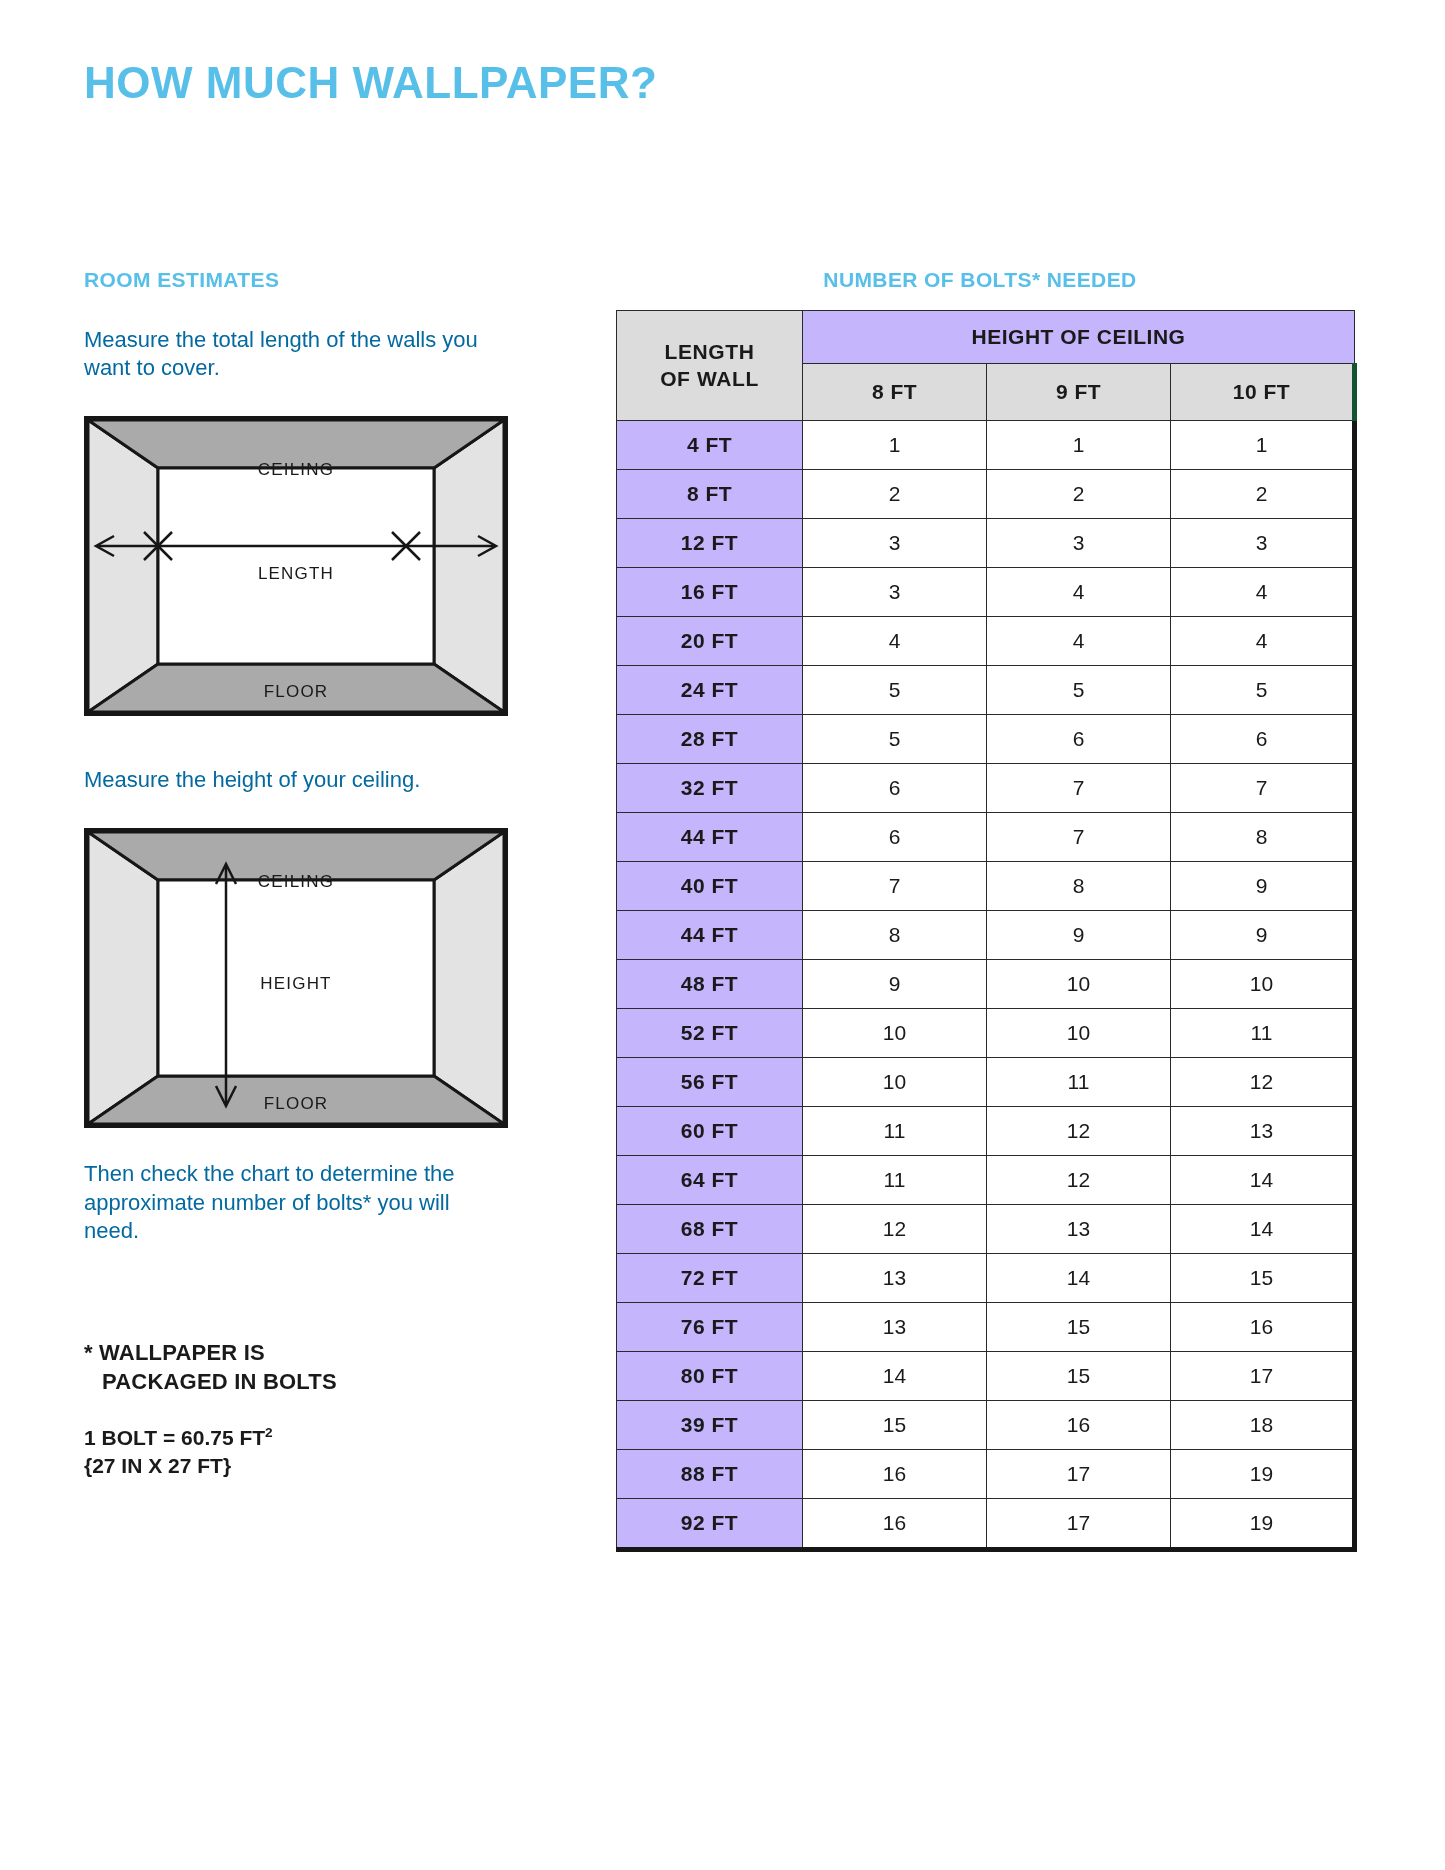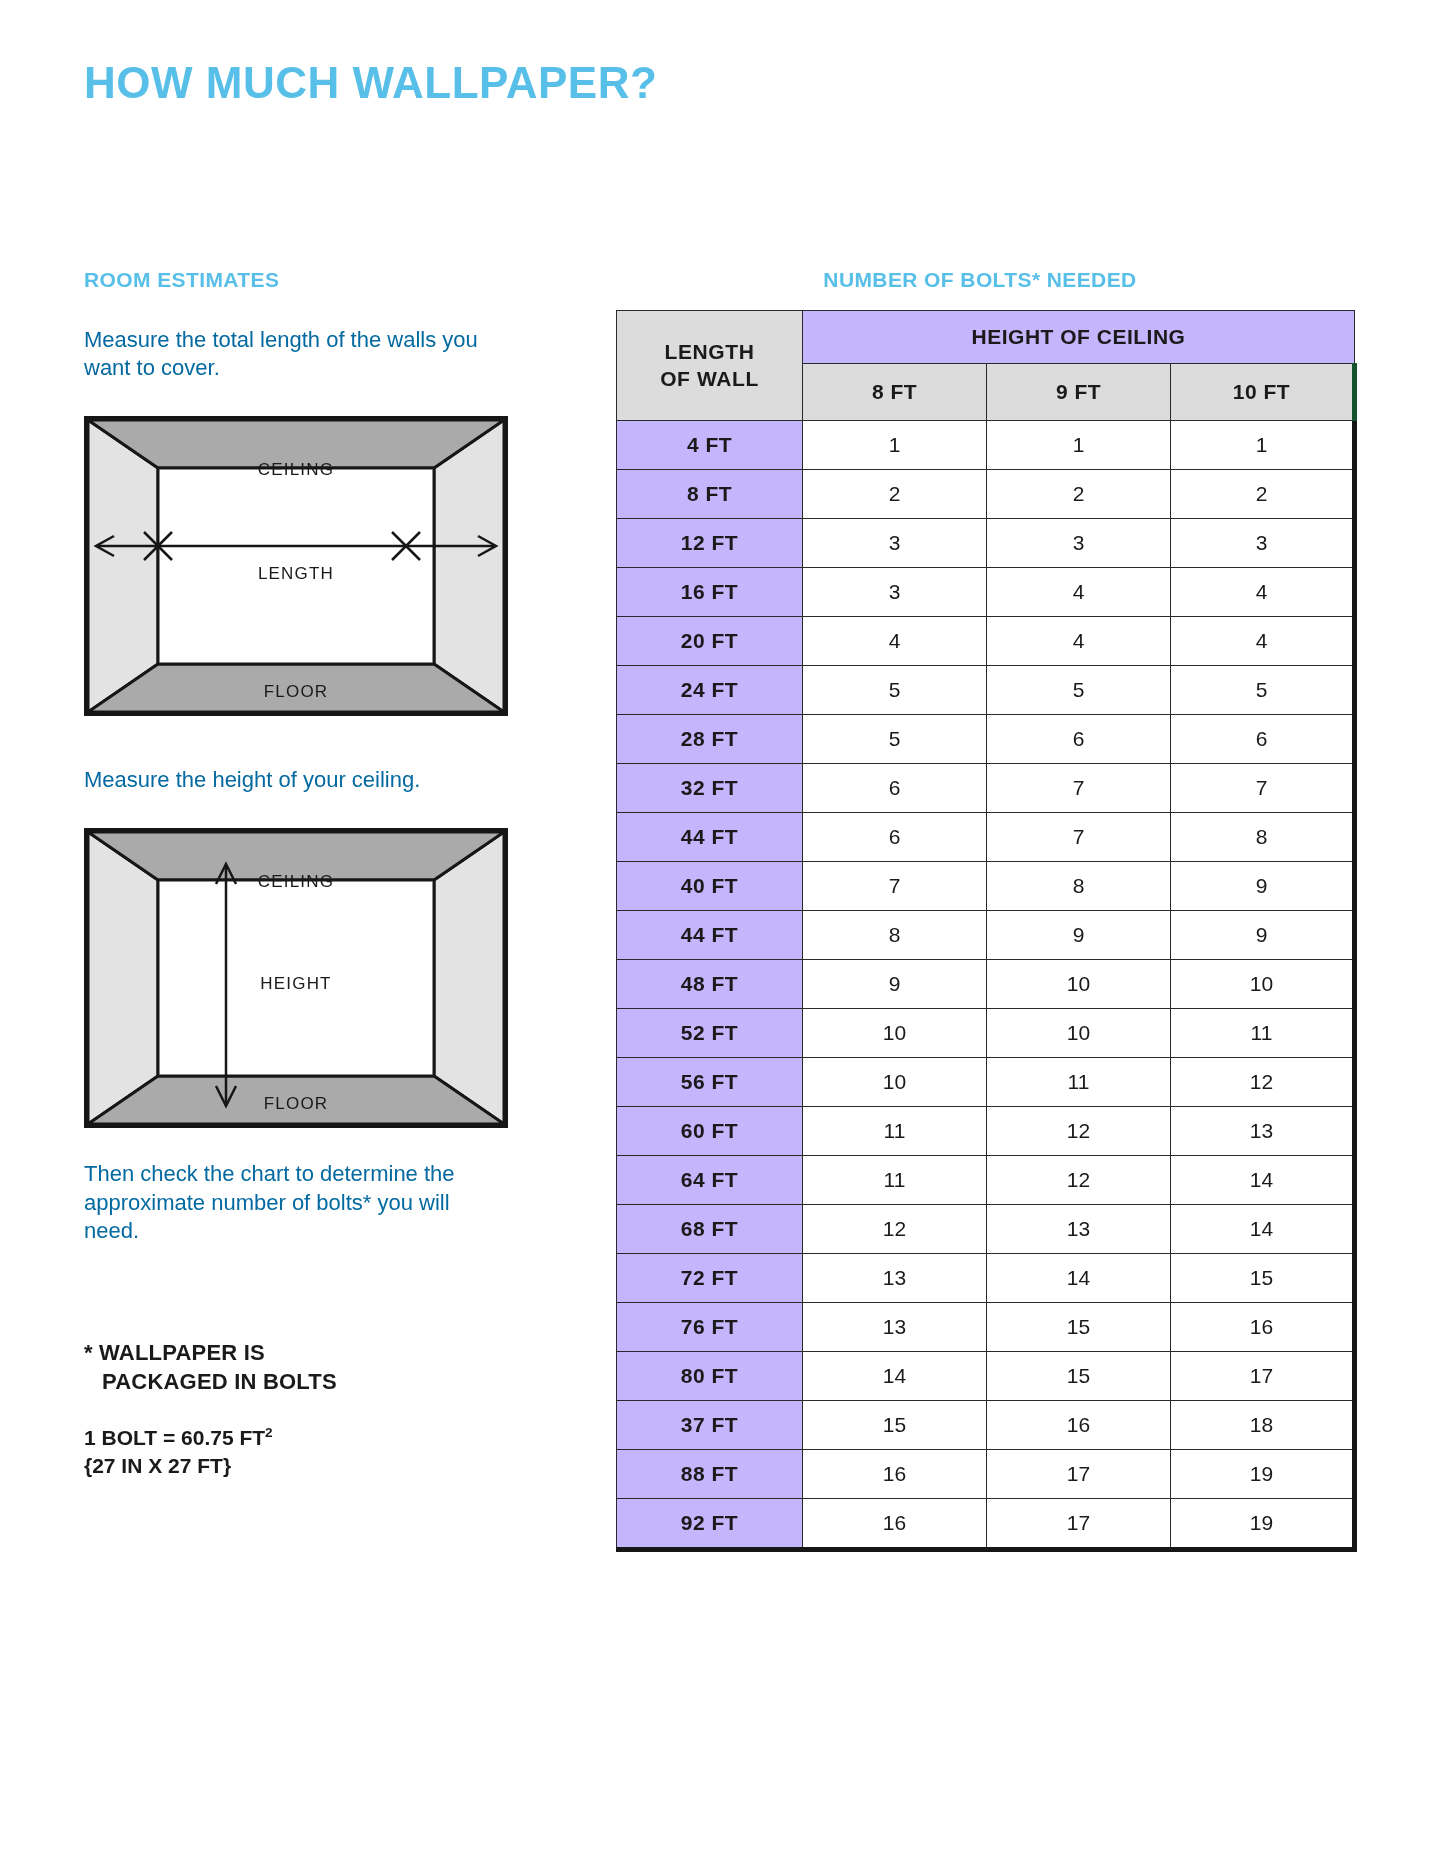--- a/index.html
+++ b/index.html
@@ -399,21 +399,21 @@
             <td class="val">15</td>
             <td class="val last">16</td>
           </tr>
           <tr>
             <td class="rowlabel">80 FT</td>
             <td class="val">14</td>
             <td class="val">15</td>
             <td class="val last">17</td>
           </tr>
           <tr>
-            <td class="rowlabel">37 FT</td>
+            <td class="rowlabel">39 FT</td>
             <td class="val">15</td>
             <td class="val">16</td>
             <td class="val last">18</td>
           </tr>
           <tr>
             <td class="rowlabel">88 FT</td>
             <td class="val">16</td>
             <td class="val">17</td>
             <td class="val last">19</td>
           </tr>

